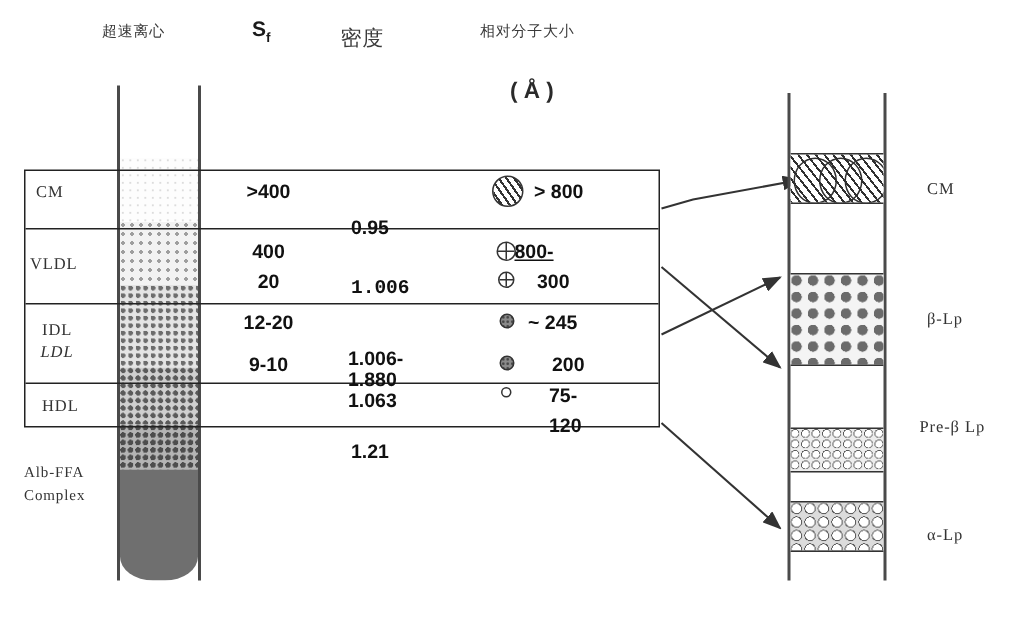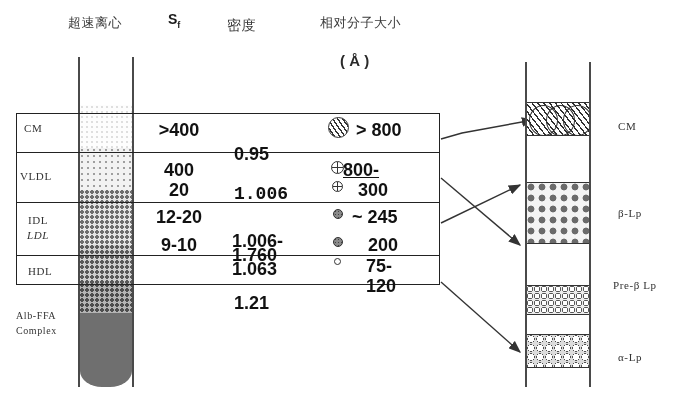--- a/index.html
+++ b/index.html
@@ -9,21 +9,21 @@
     font-family:"Liberation Serif", serif;
     color:#1c1c1c;
     overflow:hidden;
     position:relative;
   }
   #figure{position:absolute;left:0;top:0;width:683px;height:413px;}
 
   .hdr{
     position:absolute;
     font-family:"DejaVu Sans", sans-serif;
-    font-size:13px;
+    font-size:10px;
     color:#3a3a3a;
     white-space:nowrap;
     letter-spacing:0.5px;
   }
   .hdr-sf{
     font-family:"Liberation Sans", sans-serif;
     font-weight:bold;
     font-size:14px;
     color:#1a1a1a;
     letter-spacing:0;
@@ -79,21 +79,21 @@
   #table{
     position:absolute;left:16px;top:113px;width:424px;height:172px;
     border:1.6px solid #222;
     box-sizing:border-box;
   }
   .rowline{position:absolute;left:0;right:0;height:1.4px;background:#222;}
   .cell{
     position:absolute;
     font-family:"Liberation Sans", sans-serif;
     font-weight:bold;
-    font-size:18px;
+    font-size:13px;
     color:#111;
     white-space:nowrap;
   }
   .cell.lab{
     font-family:"Liberation Serif", serif;
     font-weight:normal;
     font-size:11px;
     color:#333;
     letter-spacing:0.6px;
   }
@@ -219,21 +219,21 @@
   <div class="mol mol-cross" style="left:331px;top:161px;"></div>
   <div class="mol mol-cross" style="left:332px;top:181px;width:11px;height:11px;"></div>
   <div class="cell c-sz" style="left:343px;top:160px;text-decoration:underline;">800-</div>
   <div class="cell c-sz" style="left:358px;top:180px;">300</div>
 
   <div class="cell lab" style="left:28px;top:214px;">IDL</div>
   <div class="cell lab" style="left:27px;top:229px;font-style:italic;">LDL</div>
   <div class="cell c-sf" style="left:146px;top:207px;width:66px;">12-20</div>
   <div class="cell c-sf" style="left:146px;top:235px;width:66px;">9-10</div>
   <div class="cell c-dn" style="left:232px;top:207px;">1.006-</div>
-  <div class="cell c-dn" style="left:232px;top:221px;">1.760</div>
+  <div class="cell c-dn" style="left:232px;top:221px;">1.880</div>
   <div class="cell c-dn" style="left:232px;top:235px;">1.063</div>
   <div class="mol mol-dot" style="left:333px;top:209px;"></div>
   <div class="mol mol-dot" style="left:333px;top:237px;"></div>
   <div class="cell c-sz" style="left:352px;top:207px;">~ 245</div>
   <div class="cell c-sz" style="left:368px;top:235px;">200</div>
 
   <div class="cell lab" style="left:28px;top:265px;">HDL</div>
   <div class="cell c-dn" style="left:234px;top:269px;">1.21</div>
   <div class="mol mol-open" style="left:334px;top:258px;"></div>
   <div class="cell c-sz" style="left:366px;top:256px;">75-</div>

